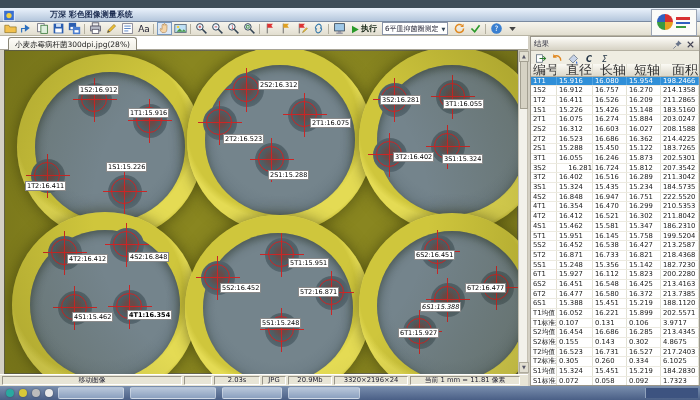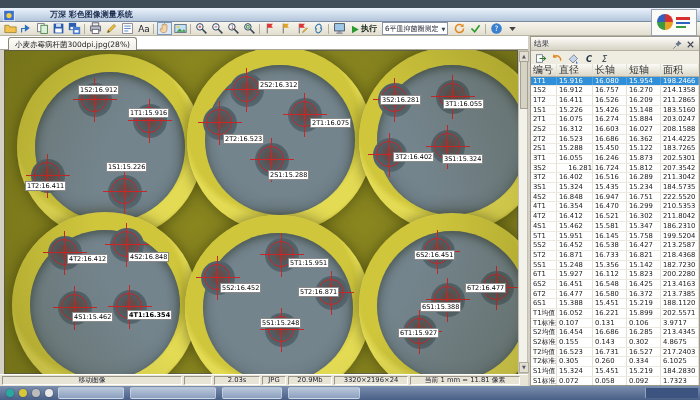--- a/index.html
+++ b/index.html
@@ -64,21 +64,21 @@
     justify-content:space-between;padding:0 3px;font-size:7.5px;color:#223;border-bottom:1px solid #b4b0a2;}
   .picos{display:inline-flex;gap:2px;}
   .picos i{width:11px;height:11px;display:inline-flex;}
   .ptools{height:13px;display:flex;align-items:center;gap:4px;padding:0 4px;background:#efede2;border-bottom:1px solid #ccc8ba;}
   .ptools i{width:12px;height:12px;display:inline-flex;}
   .ptable{position:absolute;left:0;top:27px;width:168px;bottom:0;background:#fff;overflow:hidden;}
   .trow{display:flex;height:9.7px;box-sizing:border-box;border-bottom:1px solid #eceae0;}
   .trow span{display:block;box-sizing:border-box;font-size:6.8px;line-height:9px;padding-left:2px;
     border-right:1px solid #e2e1d4;overflow:hidden;white-space:nowrap;color:#222;}
   .thead{height:12.5px;background:linear-gradient(#fbfaf4,#dcd8ca);border-bottom:1px solid #b4b0a2;}
-  .thead span{font-size:10px;line-height:11.5px;color:#333;}
+  .thead span{font-size:13px;line-height:11.5px;color:#333;text-align:right;}
   .trow.sel{background:#2f8fd8;}
   .trow.sel span{color:#fff;border-right-color:#4fa3e2;}
   
   .statusbar{position:absolute;left:0;top:374px;width:528px;height:12px;background:#e8e5d6;
     border-top:1px solid #fff;display:flex;align-items:center;padding-left:2px;box-sizing:border-box;}
   .seg{height:9px;box-sizing:border-box;border:1px solid;border-color:#9a968a #ffffff #ffffff #9a968a;
     font-size:6.8px;line-height:7.5px;color:#223;text-align:center;margin-right:2px;overflow:hidden;white-space:nowrap;}
   
   .taskbar{position:absolute;left:0;top:386px;width:700px;height:14px;
     background:linear-gradient(#7a8fae,#4a5f86);display:flex;align-items:center;padding-left:6px;box-sizing:border-box;}
@@ -443,21 +443,21 @@
         <i class="zring"></i>
         <i class="zh"></i>
         <i class="zv"></i>
       </div>
       <div class="zlabel" style="left: 461px; top: 233px;">6T2:16.477</div>
       <div class="zone" style="left: 427px; top: 233px;">
         <i class="zring"></i>
         <i class="zh"></i>
         <i class="zv"></i>
       </div>
-      <div class="zlabel" style="left: 416px; top: 252px;">6S1:15.388</div>
+      <div class="zlabel" style="left: 416px; top: 252px; font-style: italic;">6S1:15.388</div>
       <div class="zone" style="left: 399px; top: 265px;">
         <i class="zring"></i>
         <i class="zh"></i>
         <i class="zv"></i>
       </div>
       <div class="zlabel" style="left: 394px; top: 278px;">6T1:15.927</div>
     </div>
 
   <div class="vscroll">
     <span class="sbtn up">▲</span>

